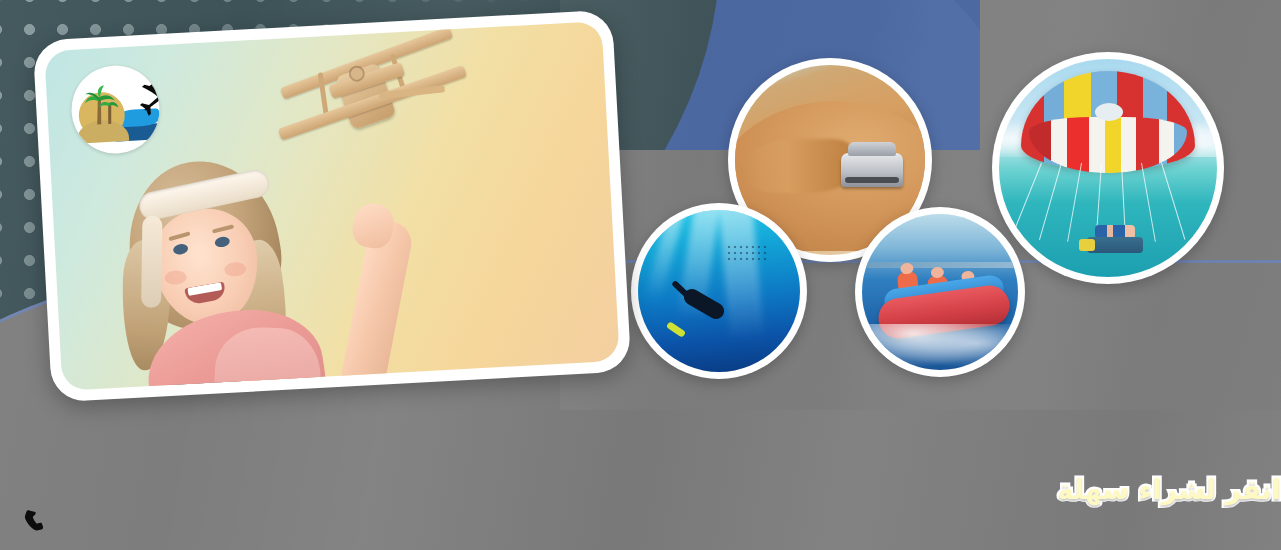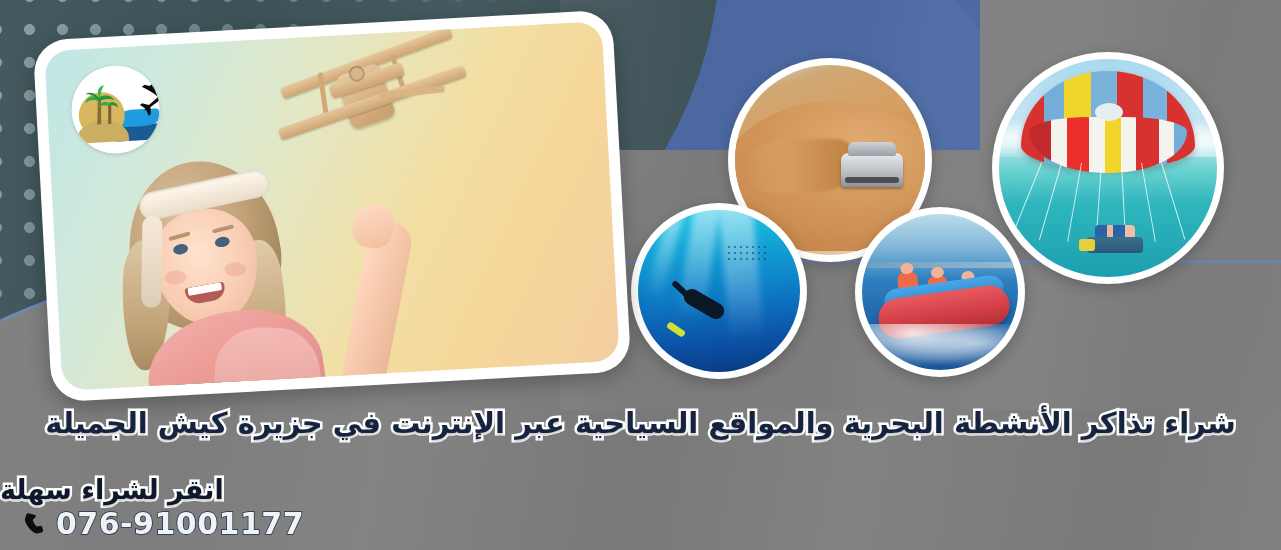--- a/index.html
+++ b/index.html
@@ -524,26 +524,26 @@
     letter-spacing:0px;
     color:#15233f;
     -webkit-text-stroke:5px #ffffff;
     paint-order:stroke fill;
     line-height:1.18;
     text-shadow:0 2px 2px rgba(0,0,0,0.20);
   }
   .subline{
     position:absolute;
     left:0; right:0; top:474px;
-    text-align:left;
+    text-align:right;
     direction:rtl;
     font-family:"DejaVu Sans", sans-serif;
     font-weight:bold;
     font-size:27px;
-    color:#0f172a;
+    color:#fef9c3;
     -webkit-text-stroke:5px #ffffff;
     paint-order:stroke fill;
     text-shadow:0 2px 2px rgba(0,0,0,0.20);
   }
 
   
   .phone-block{
     position:absolute; left:22px; top:506px;
     display:flex; align-items:center; gap:8px;
   }
@@ -693,24 +693,22 @@
           <path d="M16 13 C11 7 6 7 3 9 C9 9 13 12 16 16 Z" fill="#1f8f36"></path>
           <path d="M25 20 L24 40 L27 40 L28 22 Z" fill="#7d5f34"></path>
           <path d="M26 19 C20 16 17 19 15 23 C20 20 23 21 26 22 Z" fill="#2faa44"></path>
           <path d="M26 19 C31 17 34 20 35 24 C31 21 28 21 26 22 Z" fill="#249a3a"></path>
         </svg>
         <div class="plane-glyph">✈</div>
       </div>
     </div>
   </div>
 
-  <div class="headline">شراء تذاكر الأنشطة البحرية والمواقع السياحية عبر الإنترنت في جزيرة كيش الجميلة</div>
   <div class="subline">انقر لشراء سهلة</div>
 
   <div class="phone-block">
     <svg class="phone-icon" viewBox="0 0 24 24">
       <path d="M6.6 2.3c-.9-.5-2 .1-2.4 1L3 6.4c-.5 1.3-.3 2.9.4 4.5 1.4 3.2 3.9 6.3 6.9 8.4 1.6 1.1 3.2 1.6 4.5 1.3l3.2-.7c1-.2 1.7-1.3 1.4-2.3l-.8-2.8c-.2-.8-1-1.3-1.8-1.1l-2.5.6c-.5.1-1-.1-1.3-.5-1.2-1.4-2.2-3-2.9-4.7-.2-.5-.1-1 .3-1.4l1.8-1.8c.6-.6.6-1.5.1-2.1L6.6 2.3z" fill="#0d0d0d"></path>
     </svg>
-    <span class="phone-num">076-91001177</span>
   </div>
 
 
 </div>
 
 </body></html>

